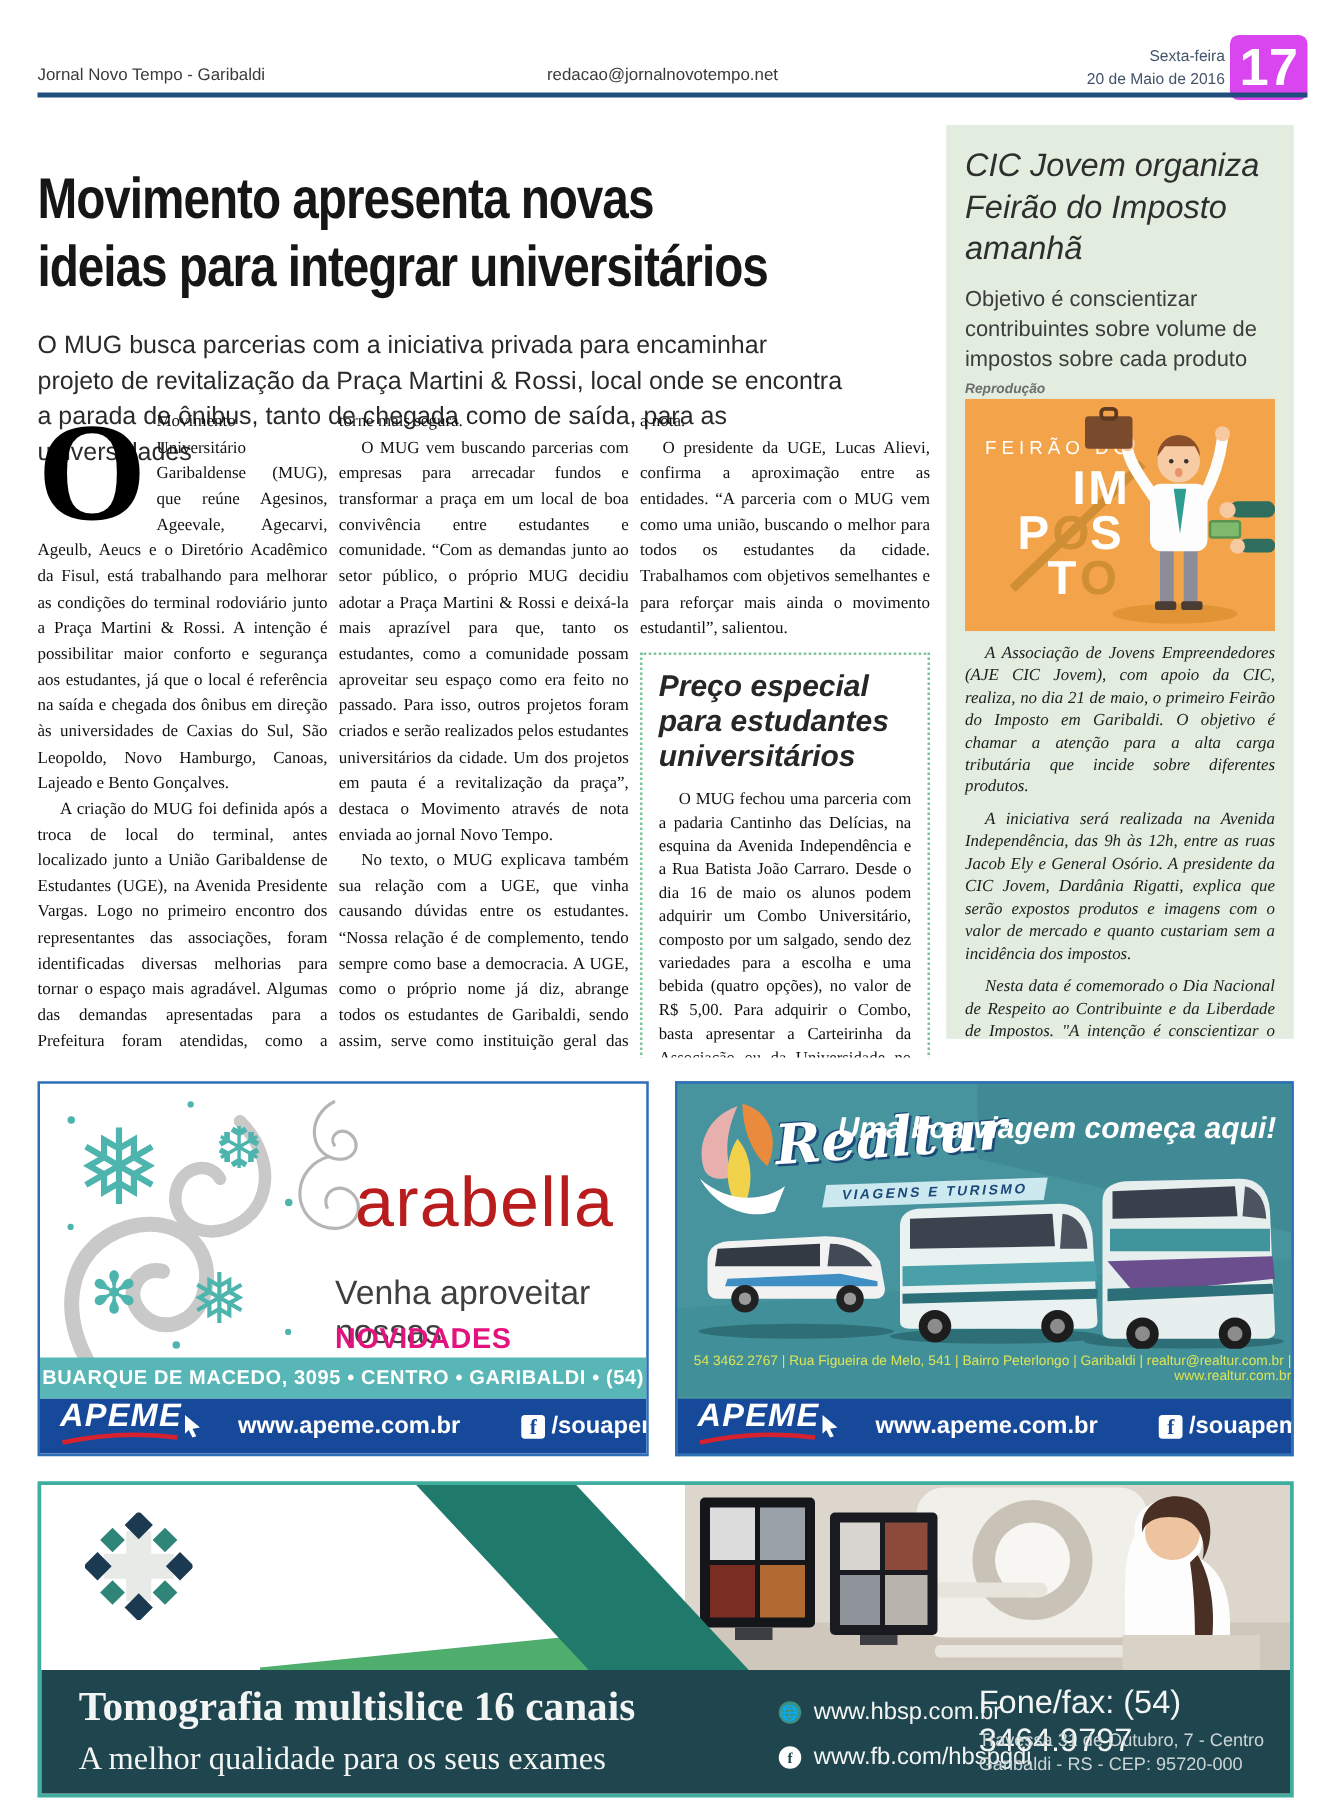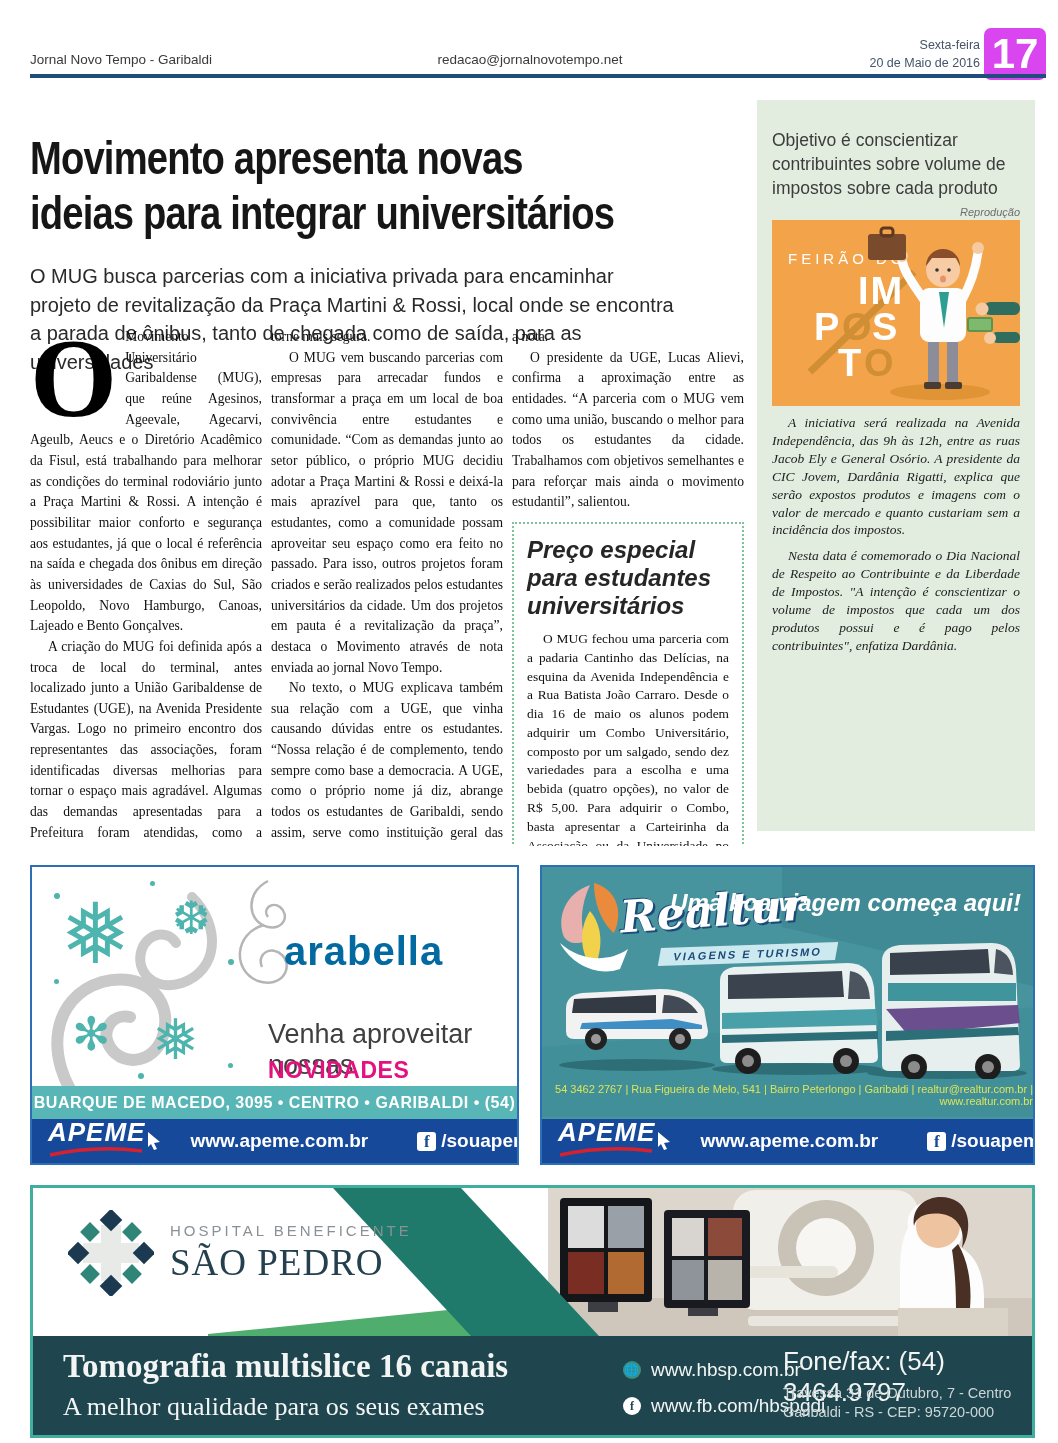--- a/index.html
+++ b/index.html
@@ -25,39 +25,39 @@
            margin:6px 8px 0 0;color:#000;}
   .pricebox{margin-top:9px;border:2px dotted #7ec29a;padding:12px 13px;box-sizing:border-box;}
   .pricebox h3{margin:0 0 10px 0;font-style:italic;font-weight:bold;font-size:24px;line-height:28px;color:#262626;}
   .pricebox p{margin:0;font-family:"Liberation Serif",serif;font-size:13.4px;line-height:18.8px;
               text-align:justify;text-indent:16px;color:#101010;}
   
   .sidebar{position:absolute;left:757px;top:100px;width:278px;height:731px;background:#e2ecdf;
            padding:16px 15px;box-sizing:border-box;overflow:hidden;}
   .sb-title{font-style:italic;font-size:26px;line-height:33px;color:#2e2e2e;}
   .sb-deck{margin-top:12px;font-size:17.5px;line-height:24px;color:#3c3c3c;}
-  .sb-credit{margin:6px 0 2px 0;text-align:right;font-style:italic;font-size:11px;color:#6d6d6d;}
+  .sb-credit{margin:6px 0 2px 0;font-style:italic;font-size:11px;color:#6d6d6d;font-weight:bold;}
   .sb-img{display:block;width:248px;height:186px;}
   .sb-p{margin:8px 0 0 0;font-family:"Liberation Serif",serif;font-style:italic;font-size:13.5px;
         line-height:17.9px;text-align:justify;text-indent:16px;color:#1d1d1d;}
   
   .ad{position:absolute;box-sizing:border-box;border:2px solid #2d6fb7;overflow:hidden;}
   .apeme-band{position:absolute;left:0;right:0;top:252px;height:44px;background:#17499b;
               display:flex;align-items:center;padding:0 16px;box-sizing:border-box;}
   .apeme-logo{font-style:italic;font-weight:bold;font-size:26px;color:#fff;letter-spacing:1px;line-height:22px;}
   .apeme-mid{margin-left:auto;display:flex;align-items:center;gap:27px;}
   .apeme-site{font-weight:bold;font-size:19px;color:#fff;}
   .fb-chip{display:inline-flex;align-items:center;gap:5px;margin-left:22px;}
   .fb-ico{width:19px;height:19px;background:#fff;border-radius:3px;color:#17499b;font-weight:bold;
           font-family:"Liberation Serif",serif;font-size:17px;text-align:center;line-height:19px;}
   .fb-txt{font-weight:bold;font-size:19px;color:#fff;}
   
   .ad-arabella{left:30px;top:865px;width:489px;height:300px;background:#fff;}
-  .arb-brand{position:absolute;left:252px;top:62px;font-size:40px;color:#0369a1;letter-spacing:1px;
-             font-family:"Liberation Sans",sans-serif;font-weight:bold;}
+  .arb-brand{position:absolute;left:252px;top:62px;font-size:56px;color:#b91c1c;letter-spacing:1px;
+             font-family:"Liberation Sans",sans-serif;}
   .arb-swirl{position:absolute;left:192px;top:8px;}
   .arb-l1{position:absolute;left:236px;top:152px;font-size:27px;color:#3f3f3f;}
   .arb-l2{position:absolute;left:236px;top:190px;font-size:23px;font-weight:bold;color:#e3127e;letter-spacing:.5px;}
   .arb-teal{position:absolute;left:0;right:0;top:219px;height:33px;background:#58b6b6;color:#fff;
             font-size:16px;font-weight:bold;letter-spacing:.5px;text-align:center;line-height:33px;}
   .flake{position:absolute;color:#4db4ae;font-family:"DejaVu Sans",sans-serif;}
   .dot{position:absolute;background:#4db4ae;border-radius:50%;}
   
   .ad-realtur{left:540px;top:865px;width:495px;height:300px;background:#48949e;}
   .rt-slogan{position:absolute;right:12px;top:22px;font-style:italic;font-weight:bold;font-size:24px;color:#fff;}
@@ -118,20 +118,21 @@
       <p class="body-p">a nota.</p>
       <p class="body-p ind">O presidente da UGE, Lucas Alievi, confirma a aproximação entre as entidades. “A parceria com o MUG vem como uma união, buscando o melhor para todos os estudantes da cidade. Trabalhamos com objetivos semelhantes e para reforçar mais ainda o movimento estudantil”, salientou.</p>
       <div class="pricebox">
         <h3>Preço especial para estudantes universitários</h3>
         <p>O MUG fechou uma parceria com a padaria Cantinho das Delícias, na esquina da Avenida Independência e a Rua Batista João Carraro. Desde o dia 16 de maio os alunos podem adquirir um Combo Universitário, composto por um salgado, sendo dez variedades para a escolha e uma bebida (quatro opções), no valor de R$ 5,00. Para adquirir o Combo, basta apresentar a Carteirinha da Associação ou da Universidade no caixa do estabelecimento.</p>
       </div>
     </div>
   </div>
 
   <div class="sidebar">
+    <div class="sb-title">CIC Jovem organiza Feirão do Imposto amanhã</div>
     <div class="sb-deck">Objetivo é conscientizar contribuintes sobre volume de impostos sobre cada produto</div>
     <div class="sb-credit">Reprodução</div>
     <svg class="sb-img" viewBox="0 0 248 186">
       <rect x="0" y="0" width="248" height="186" fill="#f3a44a"></rect>
       <ellipse cx="168" cy="172" rx="50" ry="8" fill="#e09436"></ellipse>
       <line x1="38" y1="152" x2="142" y2="52" stroke="#d08e35" stroke-width="7"></line>
       <text x="16" y="44" font-family="Liberation Sans, sans-serif" font-size="15" letter-spacing="4" fill="#ffffff">FEIRÃO DO</text>
       <text x="86" y="84" font-family="Liberation Sans, sans-serif" font-weight="bold" font-size="38" letter-spacing="2" fill="#ffffff">IM</text>
       <text x="42" y="120" font-family="Liberation Sans, sans-serif" font-weight="bold" font-size="38" letter-spacing="2" fill="#ffffff">P</text>
       <text x="70" y="120" font-family="Liberation Sans, sans-serif" font-weight="bold" font-size="38" letter-spacing="2" fill="#d08e35">O</text>
@@ -156,20 +157,21 @@
       <circle cx="165" cy="50" r="1.8" fill="#333"></circle>
       <circle cx="177" cy="50" r="1.8" fill="#333"></circle>
       <ellipse cx="171" cy="59" rx="3" ry="3.6" fill="#e8926b"></ellipse>
 
       <rect x="212" y="82" width="36" height="13" rx="6" fill="#2f6e5e"></rect>
       <circle cx="210" cy="89" r="6.5" fill="#f6c9a0"></circle>
       <rect x="220" y="112" width="28" height="11" rx="5" fill="#2f6e5e"></rect>
       <circle cx="218" cy="118" r="6" fill="#f6c9a0"></circle>
       <rect x="196" y="98" width="24" height="13" rx="2" fill="#7fb96d" stroke="#5d9350" stroke-width="2"></rect>
     </svg>
+    <p class="sb-p">A Associação de Jovens Empreendedores (AJE CIC Jovem), com apoio da CIC, realiza, no dia 21 de maio, o primeiro Feirão do Imposto em Garibaldi. O objetivo é chamar a atenção para a alta carga tributária que incide sobre diferentes produtos.</p>
     <p class="sb-p">A iniciativa será realizada na Avenida Independência, das 9h às 12h, entre as ruas Jacob Ely e General Osório. A presidente da CIC Jovem, Dardânia Rigatti, explica que serão expostos produtos e imagens com o valor de mercado e quanto custariam sem a incidência dos impostos.</p>
     <p class="sb-p">Nesta data é comemorado o Dia Nacional de Respeito ao Contribuinte e da Liberdade de Impostos. "A intenção é conscientizar o volume de impostos que cada um dos produtos possui e é pago pelos contribuintes", enfatiza Dardânia.</p>
   </div>
 
   <div class="ad ad-arabella">
     <svg width="230" height="230" style="position:absolute;left:-10px;top:20px">
       <path d="M60 220 C 20 170, 30 110, 80 95 C 120 84, 150 110, 142 145 C 136 175, 102 182, 88 160 C 78 144, 90 126, 108 130" fill="none" stroke="#c9c9c9" stroke-width="12" stroke-linecap="round"></path>
       <path d="M170 10 C 200 40, 196 84, 160 96 C 132 105, 112 84, 120 62 C 126 46, 146 42, 154 56" fill="none" stroke="#c9c9c9" stroke-width="10" stroke-linecap="round"></path>
     </svg>
     <span class="flake" style="left:28px;top:18px;font-size:84px">❅</span>
@@ -325,24 +327,20 @@
           <rect x="35" y="2" width="16" height="16" transform="rotate(45 43 10)" fill="#1b3a52"></rect>
           <rect x="35" y="68" width="16" height="16" transform="rotate(45 43 76)" fill="#1b3a52"></rect>
           <rect x="2" y="35" width="16" height="16" transform="rotate(45 10 43)" fill="#1b3a52"></rect>
           <rect x="68" y="35" width="16" height="16" transform="rotate(45 76 43)" fill="#1b3a52"></rect>
           <rect x="57" y="15" width="14" height="14" transform="rotate(45 64 22)" fill="#2f8577"></rect>
           <rect x="15" y="15" width="14" height="14" transform="rotate(45 22 22)" fill="#2f8577"></rect>
           <rect x="57" y="57" width="14" height="14" transform="rotate(45 64 64)" fill="#2f8577"></rect>
           <rect x="15" y="57" width="14" height="14" transform="rotate(45 22 64)" fill="#2f8577"></rect>
         </g>
       </svg>
-      <div>
-        <div class="hsp-top">HOSPITAL BENEFICENTE</div>
-        <div class="hsp-brand">SÃO PEDRO</div>
-      </div>
     </div>
     <div class="hsp-band">
       <div class="hsp-h1">Tomografia multislice 16 canais</div>
       <div class="hsp-h2">A melhor qualidade para os seus exames</div>
       <div class="hsp-links">
         <div class="hsp-link-row">
           <span class="circle-ico" style="background:#3c8f82;color:#fff">🌐</span>
           <span>www.hbsp.com.br</span>
         </div>
         <div class="hsp-link-row">

